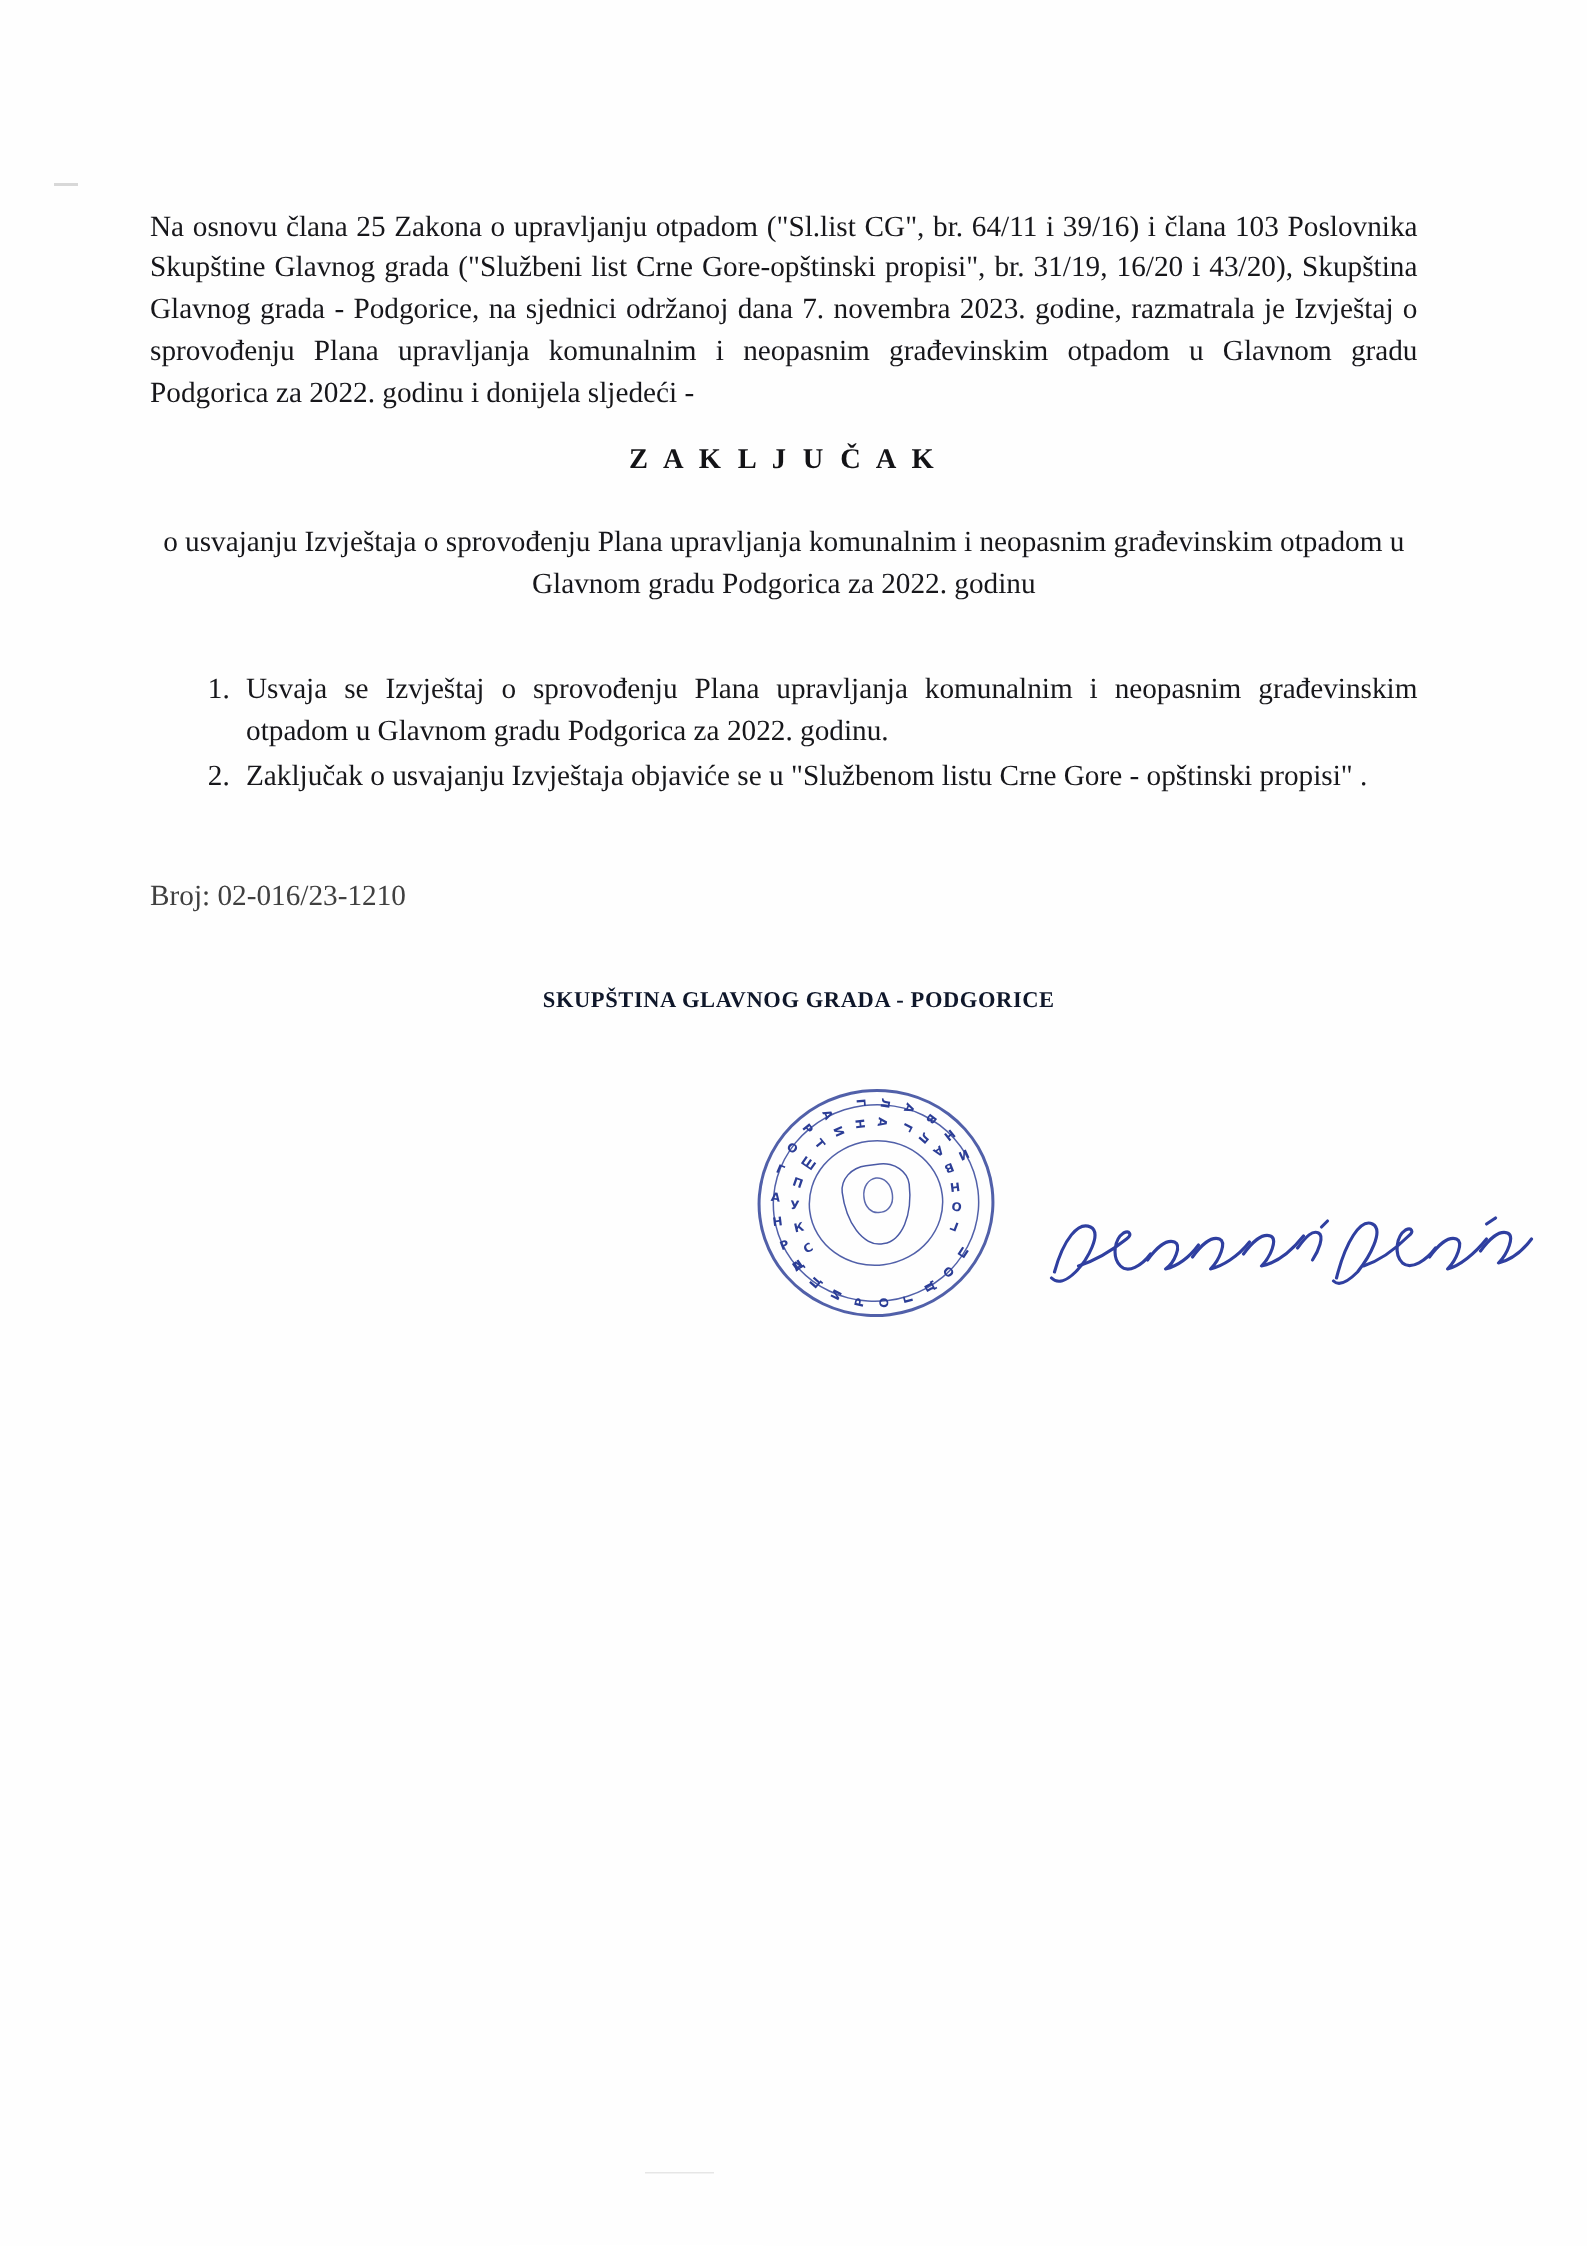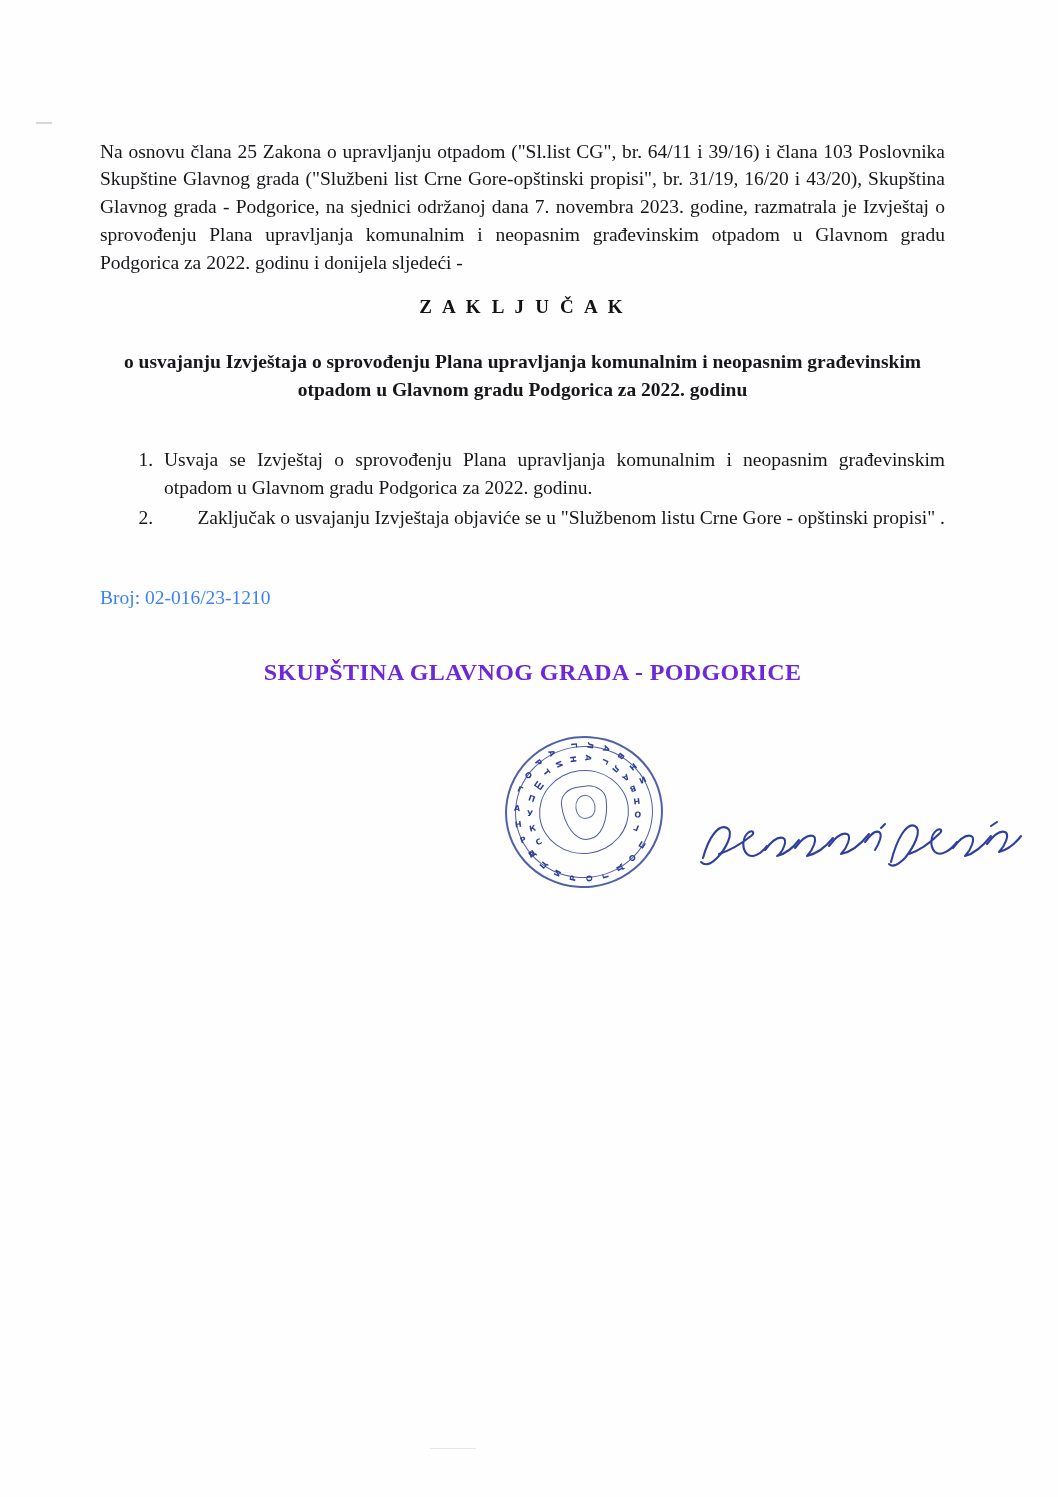--- a/index.html
+++ b/index.html
@@ -40,50 +40,49 @@
     letter-spacing: 3.2px;
     color: #131316;
   }
   .subtitle {
     margin-top: 30px;
     font-size: 19.5px;
     line-height: 1.42;
     text-align: center;
     color: #17171b;
     padding: 0 8px;
-    font-weight: bold;
   }
   ol.items {
     margin: 42px 0 0 0;
     padding-left: 58px;
     font-size: 19.5px;
     line-height: 1.43;
     color: #17171b;
   }
   ol.items li {
     margin-bottom: 2px;
     text-align: justify;
     padding-left: 6px;
   }
   ol.items li.second {
-    text-align: right;
+    text-align: left;
   }
   .meta {
     margin-top: 52px;
     font-size: 19.5px;
     line-height: 1.52;
-    color: #3b82f6;
+    color: #404040;
   }
   .org {
     margin-top: 46px;
     text-align: center;
-    font-size: 24px;
+    font-size: 15px;
     font-weight: bold;
     letter-spacing: 0.4px;
-    color: #6d28d9;
+    color: #0f172a;
     padding-left: 20px;
   }
   .sign-block {
     position: relative;
     margin-top: 42px;
     height: 180px;
   }
   .sign-text {
     position: absolute;
     left: 560px;

